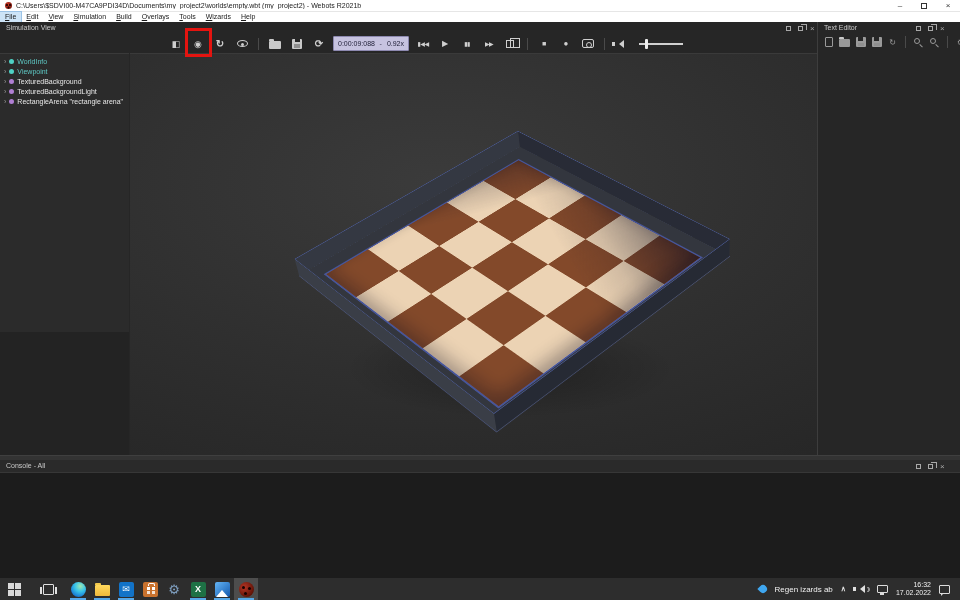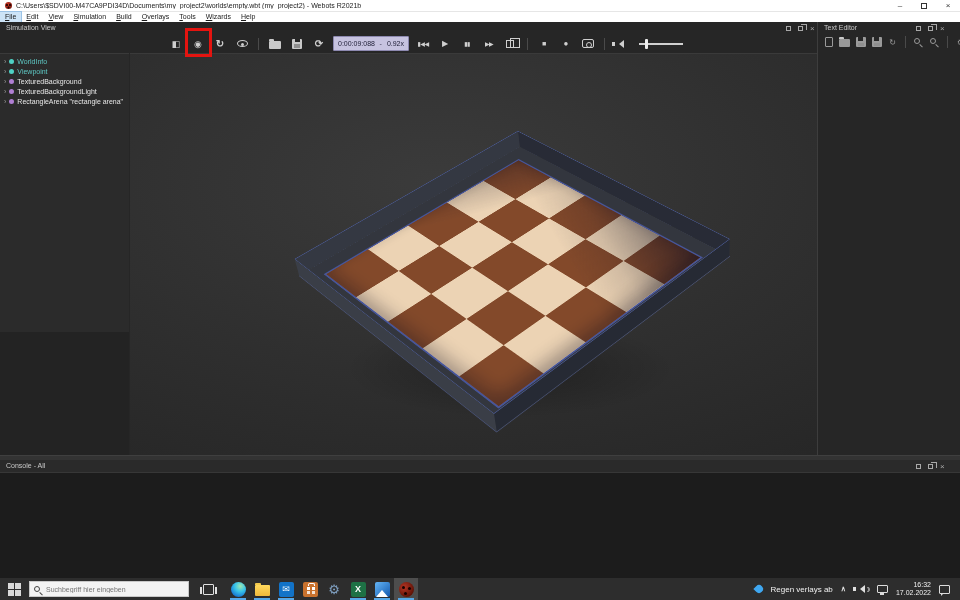--- a/index.html
+++ b/index.html
@@ -390,24 +390,20 @@
     <span class="dock-ctrls" style="left:916px">
       <span class="i-dksq"></span>
       <span class="i-restore"></span>
       <span class="i-x">×</span>
     </span>
   </div>
   <div class="console-body"></div>
 
   <div class="taskbar">
     <span class="i-start"></span>
-    <span class="search">
-      <span class="i-mag"></span>
-      <input placeholder="Suchbegriff hier eingeben" style="">
-    </span>
     <span class="i-taskview"></span>
     <span id="tk-apps" style="display:flex;align-items:center;">
         <span class="tk-app uline">
           <span class="a-edge"></span>
         </span>
         <span class="tk-app uline">
           <span class="a-explorer"></span>
         </span>
         <span class="tk-app uline">
           <span class="a-mail"></span>
@@ -423,21 +419,21 @@
         </span>
         <span class="tk-app uline">
           <span class="a-photos"></span>
         </span>
         <span class="tk-app uline active">
           <span class="a-webots"></span>
         </span>
       </span>
     <span class="tray">
       <span class="i-drop"></span>
-      <span class="tray-weather-label">Regen verlays ab</span>
+      <span class="tray-weather-label">Regen izards ab</span>
       <span class="i-chev">∧</span>
       <span class="i-speaker"></span>
         <span class="spk-waves">))</span>
       <span class="i-monitor"></span>
       <span class="clock">
         <span>16:32</span><br>
         <span>17.02.2022</span>
       </span>
       <span class="i-bubble"></span>
     </span>

